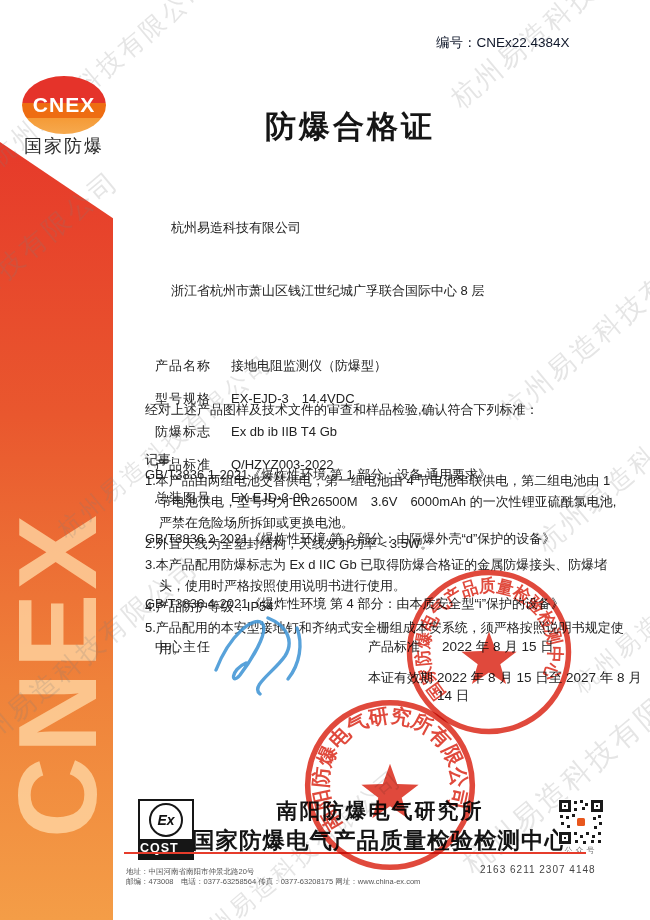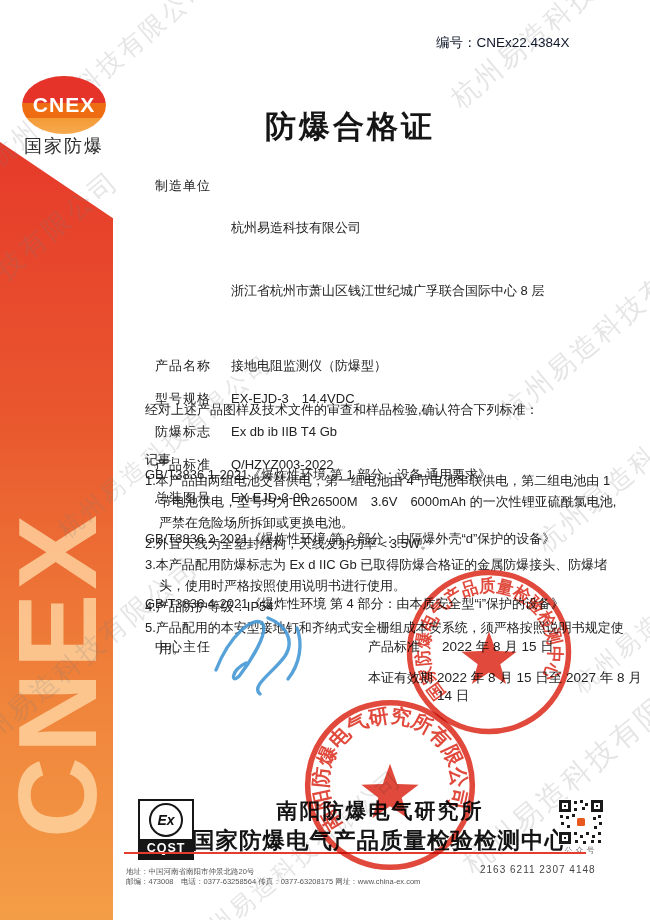--- a/index.html
+++ b/index.html
@@ -41,21 +41,21 @@
   .issue-label{position:absolute;left:368px;top:638px;font-size:13px;z-index:4;}
   .issue-value{position:absolute;left:442px;top:638px;font-size:13.5px;z-index:4;}
   .valid-label{position:absolute;left:368px;top:669px;font-size:13px;z-index:4;}
   .valid-value{position:absolute;left:437px;top:669px;font-size:13.5px;z-index:4;}
   
   .stamp{position:absolute;z-index:6;mix-blend-mode:multiply;opacity:.9;}
   .stamp1{left:403px;top:566px;}
   .stamp2{left:301px;top:696px;}
   
   .cqst-logo{position:absolute;left:138px;top:799px;width:52px;z-index:4;border:2px solid #161616;
-        background:#fff;text-align:center;}
+        background:#fff;}
   .ex-circle{width:30px;height:30px;border:2.5px solid #161616;border-radius:50%;margin:2px auto 2px;
         display:flex;align-items:center;justify-content:center;font-size:14px;font-weight:700;font-style:italic;color:#111;}
   .cqst-bar{background:#161616;color:#fff;font-weight:700;font-size:12.5px;letter-spacing:1px;padding:2px 0 3px;}
   .org1{position:absolute;left:200px;top:797px;width:360px;text-align:center;font-size:21px;
         font-weight:600;color:#141414;letter-spacing:2px;z-index:4;}
   .org2{position:absolute;left:178px;top:825px;width:404px;text-align:center;font-size:22.5px;
         font-weight:600;color:#141414;letter-spacing:1px;z-index:4;}
   .qr{position:absolute;left:558px;top:799px;z-index:4;}
   .qr-caption{position:absolute;left:558px;top:845px;width:46px;text-align:center;font-size:8px;
         color:#777;letter-spacing:3px;z-index:4;}
@@ -91,21 +91,20 @@
     </div>
     <div class="logo-caption">国家防爆</div>
   </div>
 
   <div class="serial"><span>编号：</span><span>CNEx22.4384X</span></div>
 
   <div class="title">防爆合格证</div>
 
   <div class="fields">
     <div class="frow">
-      <div class="flabel">制造单位</div>
       <div class="fval">
         <div>杭州易造科技有限公司</div>
         <div>浙江省杭州市萧山区钱江世纪城广孚联合国际中心 8 层</div>
       </div>
     </div>
     <div class="frow">
       <div class="flabel">产品名称</div>
       <div class="fval">接地电阻监测仪（防爆型）</div>
     </div>
     <div class="frow">

